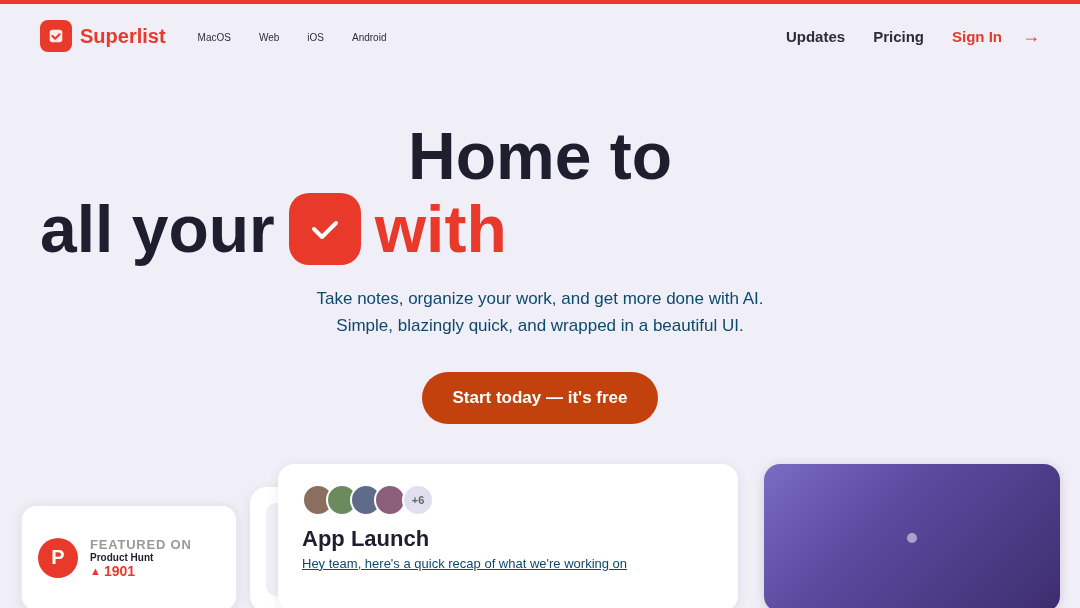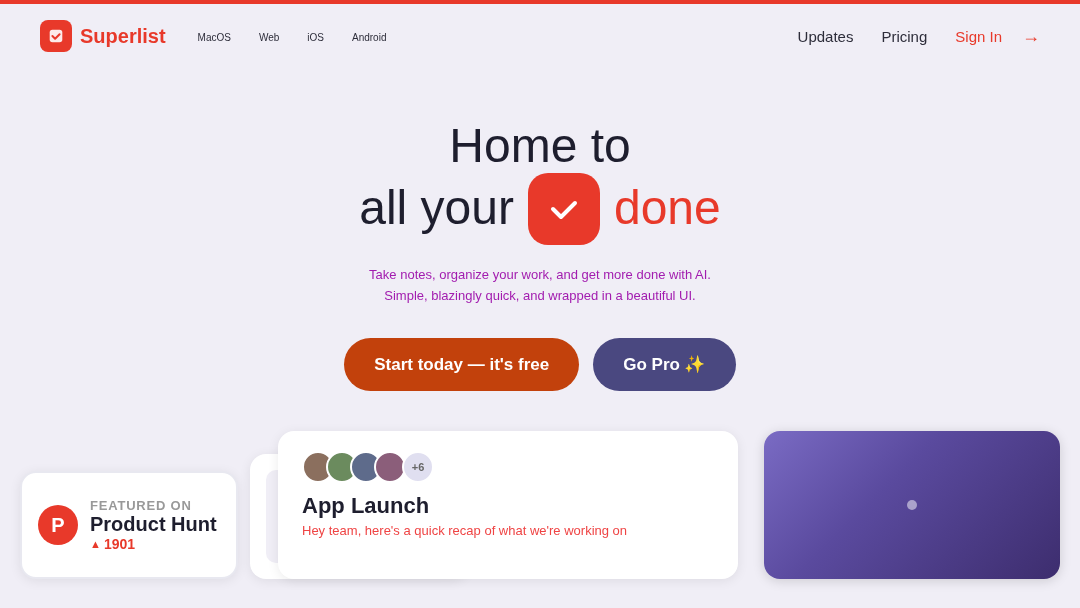--- a/index.html
+++ b/index.html
@@ -66,74 +66,73 @@
     .nav-right {
       margin-left: auto;
       display: flex;
       align-items: center;
       gap: 28px;
     }
     .nav-right a {
       text-decoration: none;
       color: #2d2d3a;
       font-size: 15px;
-      font-weight: 400;
+      font-weight: 700;
     }
     .sign-in-link {
       color: #e8392a !important;
       font-weight: 600;
       display: flex;
       align-items: center;
       gap: 20px;
     }
     .arrow-icon {
       font-size: 18px;
     }
 
     
     .hero {
       text-align: center;
       padding: 52px 40px 40px;
     }
     .hero-title {
-      font-size: 48px;
-      font-weight: 400;
+      font-size: 66px;
+      font-weight: 700;
       color: #1e1e2e;
       line-height: 1.1;
       margin-bottom: 20px;
     }
     .hero-title .line1 {
       display: block;
     }
     .hero-title .line2 {
       display: flex;
       align-items: center;
-      justify-content: center;
       gap: 14px;
     }
     .hero-title .orange-text {
       color: #e8392a;
     }
     .check-badge {
       width: 72px;
       height: 72px;
       background: #e8392a;
       border-radius: 20px;
       display: flex;
       align-items: center;
       justify-content: center;
       flex-shrink: 0;
     }
     .check-badge svg {
       width: 42px;
       height: 42px;
     }
     .hero-subtitle {
-      font-size: 13px;
-      color: #a21caf;
+      font-size: 17px;
+      color: #0c4a6e;
       line-height: 1.6;
       margin-bottom: 32px;
     }
     .hero-buttons {
       display: flex;
       justify-content: center;
       gap: 14px;
     }
     .btn-primary {
       background: #c2410c;
@@ -202,21 +201,21 @@
       flex: 1;
     }
     .ph-featured {
       font-size: 13px;
       color: #999;
       text-transform: uppercase;
       letter-spacing: 0.8px;
       font-weight: 600;
     }
     .ph-name {
-      font-size: 20px;
+      font-size: 10px;
       font-weight: 800;
       color: #1e1e2e;
     }
     .ph-votes {
       display: flex;
       align-items: center;
       gap: 3px;
       color: #e8392a;
     }
     .ph-votes .arrow-up {
@@ -294,22 +293,23 @@
       margin-left: 4px;
     }
     .app-launch-title {
       font-size: 22px;
       font-weight: 800;
       color: #1e1e2e;
       margin-bottom: 2px;
     }
     .app-launch-desc {
       font-size: 13px;
-      color: #ef4444;
+      color: #0c4a6e;
       line-height: 1.5;
+      text-decoration: underline;
     }
 
     
     .purple-card {
       position: absolute;
       bottom: 0;
       right: 20px;
       width: 296px;
       height: 148px;
       background: linear-gradient(135deg, #7a6bc4 0%, #5a4a9e 40%, #3d2d6e 100%);
@@ -360,30 +360,29 @@
 <section class="hero">
   <h1 class="hero-title">
     <span class="line1">Home to</span>
     <span class="line2">
       <span>all your</span>
       <span class="check-badge">
         <svg viewBox="0 0 42 42" fill="none">
           <path d="M10 21l8 8 14-14" stroke="white" stroke-width="4" stroke-linecap="round" stroke-linejoin="round"></path>
         </svg>
       </span>
-      <span class="orange-text">done</span>
+      <span class="orange-text">with</span>
     </span>
   </h1>
   <p class="hero-subtitle">
     <span>Take notes, organize your work, and get more done with AI.</span><br>
     <span>Simple, blazingly quick, and wrapped in a beautiful UI.</span>
   </p>
   <div class="hero-buttons">
     <button class="btn-primary">Start today — it's free</button>
-    <button class="btn-pro">Go Pro ✨</button>
   </div>
 </section>
 
 <div class="cards-area">
 
   <div class="white-card">
     <div class="mini-card"></div>
     <div class="mini-card"></div>
   </div>
 

